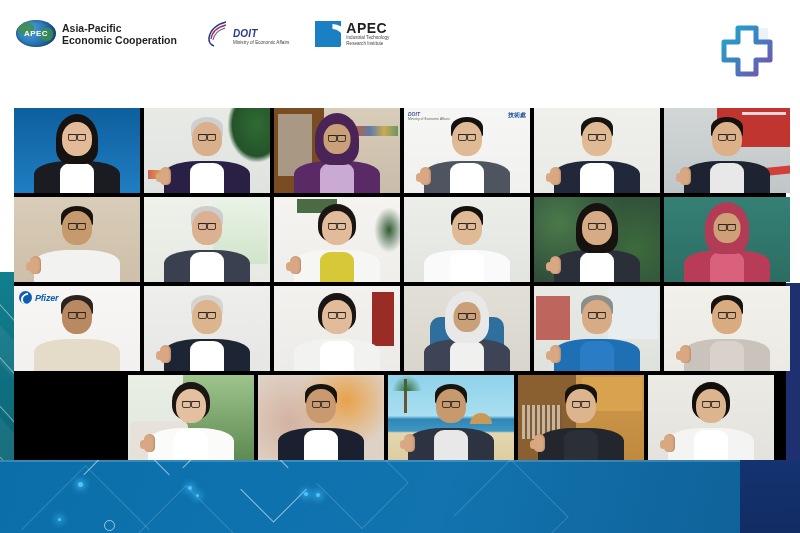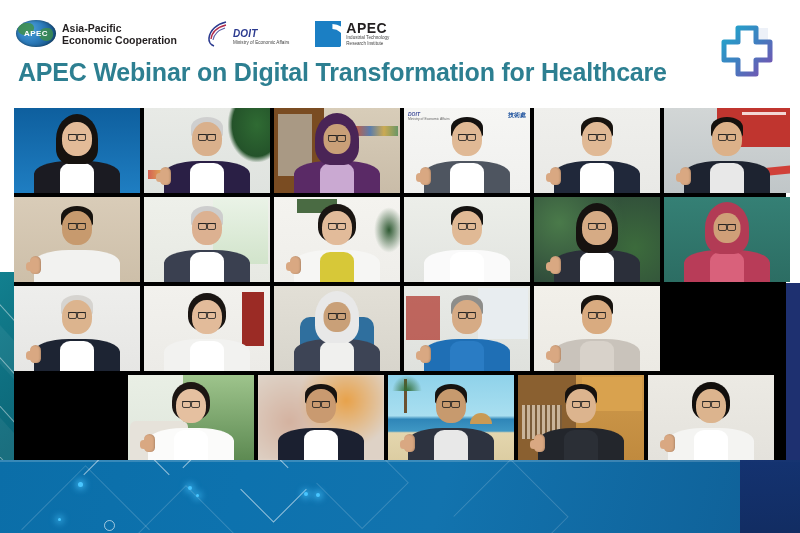--- a/index.html
+++ b/index.html
@@ -128,21 +128,20 @@
         <div class="itri-mark"></div>
         <div class="itri-txt">
           <div class="itri-name">APEC</div>
           <div class="itri-sub">Industrial Technology</div>
           <div class="itri-sub">Research Institute</div>
         </div>
       </div>
 
     </div>
 
-    <div class="main-title">APEC Webinar on Digital Transformation for Healthcare</div>
 
     <div class="cross-icon">
       <svg width="58" height="58" viewBox="0 0 58 58">
         <defs>
           <linearGradient id="cg" x1="0" y1="0" x2="1" y2="1">
             <stop offset="0%" stop-color="#1fa8cc"></stop>
             <stop offset="50%" stop-color="#3f7fc0"></stop>
             <stop offset="100%" stop-color="#7b4fb0"></stop>
           </linearGradient>
         </defs>
@@ -282,20 +281,32 @@
         <div class="tile w6">
           <div class="bg" style="background:linear-gradient(180deg,#358075 0%,#2c6d63 100%);"></div>
           <div class="body" style="width:86px;height:32px;background:#b83c58;"></div>
           <div class="body" style="width:34px;height:30px;background:#d9617b;border-radius:30% 30% 0 0;"></div>
           <div class="hair" style="top:5px;width:44px;height:52px;border-radius:50% 50% 34% 34%;background:#b23b55;"></div>
           <div class="head" style="top:16px;width:27px;height:30px;background:#cf9f78;"></div>
           <div class="glasses" style="top:27px;"></div>
         </div>
       </div>
     <div class="vrow r3">
+        <div class="tile w6">
+          <div class="bg" style="background:linear-gradient(180deg,#f7f6f4 0%,#f2f1ef 100%);"></div>
+          <div class="pfizer">
+            <div class="pfizer-mark"></div>
+            <div class="pfizer-name">Pfizer</div>
+          </div>
+          <div class="body" style="width:86px;height:32px;background:#e4dcc8;"></div>
+          <div class="body" style="width:34px;height:30px;background:#e4dcc8;border-radius:30% 30% 0 0;"></div>
+          <div class="hair" style="top:9px;width:32px;height:21px;border-radius:50% 50% 18% 18%;background:#2a2320;"></div>
+          <div class="head" style="top:14px;width:30px;height:34px;background:#b98a62;"></div>
+          <div class="glasses" style="top:26px;"></div>
+        </div>
         <div class="tile w6">
           <div class="bg" style="background:linear-gradient(180deg,#eeeeec 0%,#e6e6e4 100%);"></div>
           <div class="body" style="width:86px;height:32px;background:#1d2433;"></div>
           <div class="body" style="width:34px;height:30px;background:#ffffff;border-radius:30% 30% 0 0;"></div>
           <div class="hair" style="top:9px;width:32px;height:21px;border-radius:50% 50% 18% 18%;background:#d6d4d0;"></div>
           <div class="head" style="top:14px;width:30px;height:34px;background:#dcb48e;"></div>
           <div class="glasses" style="top:26px;"></div>
           <div class="thumb" style="left:16px;bottom:8px;"></div>
         </div>
         <div class="tile w6">

